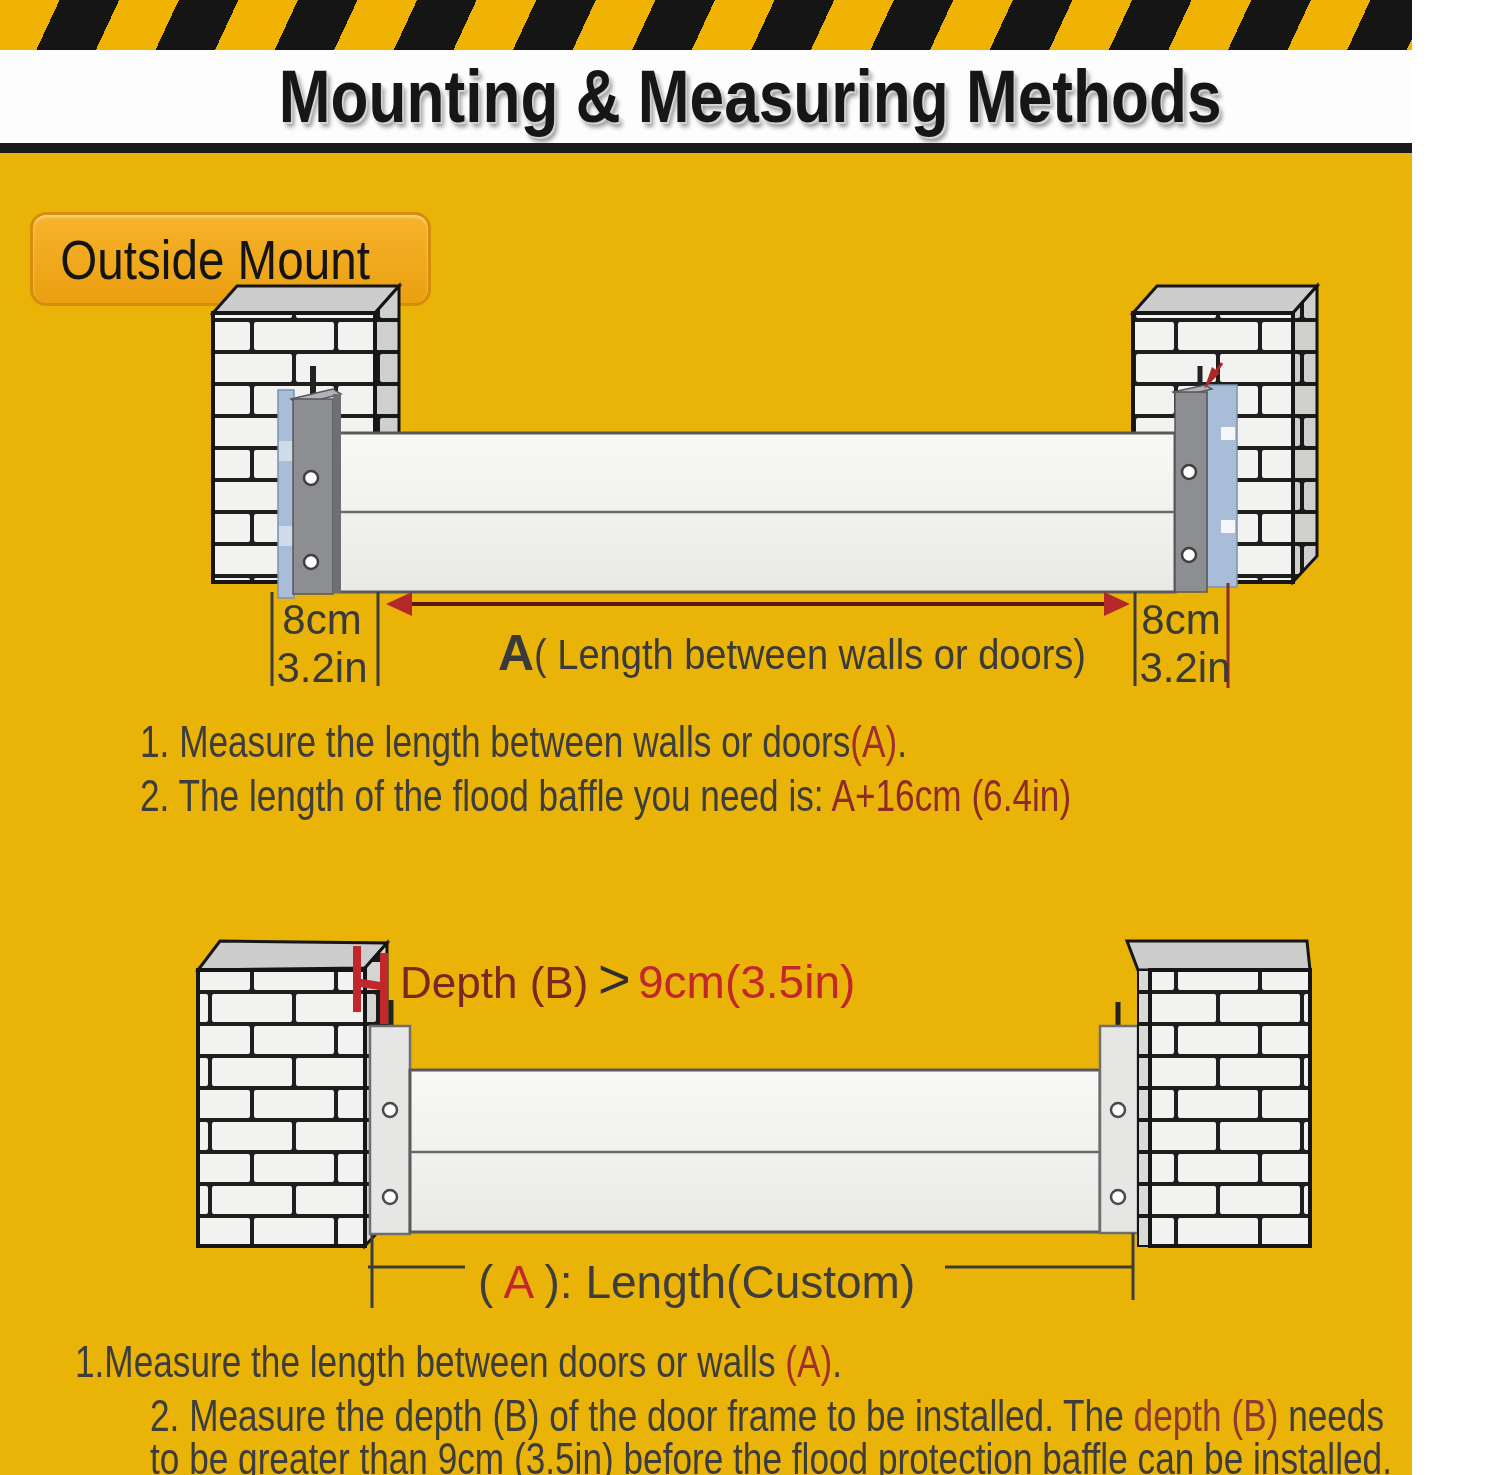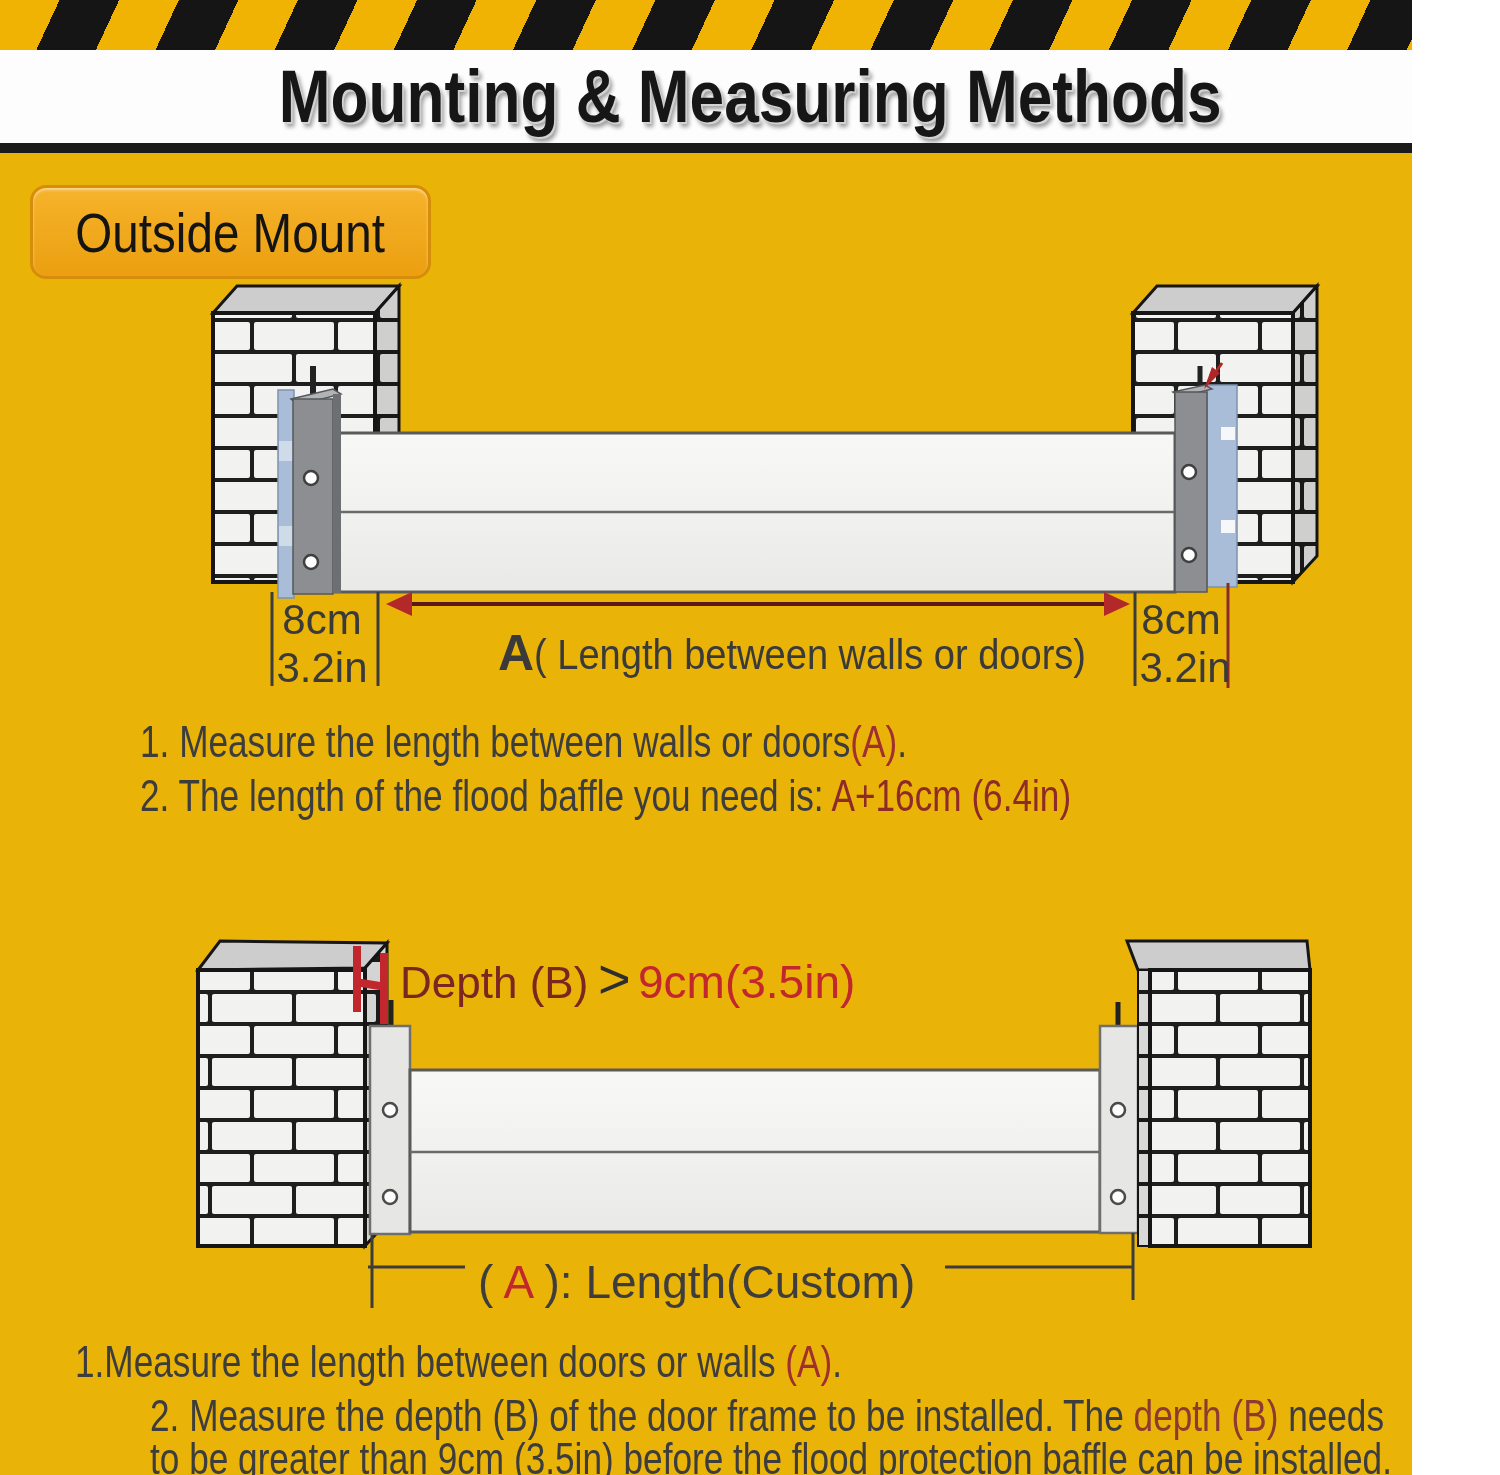--- a/index.html
+++ b/index.html
@@ -10,23 +10,23 @@
   .hazard{position:absolute;left:0;top:0;width:1500px;height:50px;
           background:repeating-linear-gradient(115deg,#f0b203 0 54px,#151515 54px 108px);}
   .titleband{position:absolute;left:0;top:50px;width:1500px;height:93px;background:#fdfdfd;
              display:flex;align-items:center;justify-content:center;}
   .title{font-size:74px;font-weight:700;color:#161616;letter-spacing:0px;white-space:nowrap;
          transform:scaleX(.84);transform-origin:center center;
          text-shadow:2px 2px 0 #d2d2d2,4px 5px 5px #9a9a9a;}
   .rule{position:absolute;left:0;top:143px;width:1500px;height:10px;background:#1b1b1b;}
 
   
-  .pill{position:absolute;display:flex;align-items:center;justify-content:center;
+  .pill{position:absolute;display:flex;align-items:center;
         background:linear-gradient(#f6b32b,#eb9f10);border:3px solid #d68d0a;border-radius:16px;
-        box-shadow:inset 0 2px 3px rgba(255,255,255,.5);}
+        box-shadow:inset 0 2px 3px rgba(255,255,255,.5);margin-top:27px;}
   .pill span{font-size:56px;color:#141414;white-space:nowrap;
              transform:scaleX(.85);transform-origin:center center;}
   .pill.outside{left:30px;top:185px;width:395px;height:88px;}
   .pill.inside{left:28px;top:845px;width:400px;height:88px;}
 
   
   .step{position:absolute;font-size:44px;color:#3d3d3d;white-space:nowrap;line-height:1.0;
         transform:scaleX(.80);transform-origin:left top;}
   .step.centered{left:0;width:1500px;text-align:center;transform-origin:center top;}
   .red-a{color:#a03030;}

